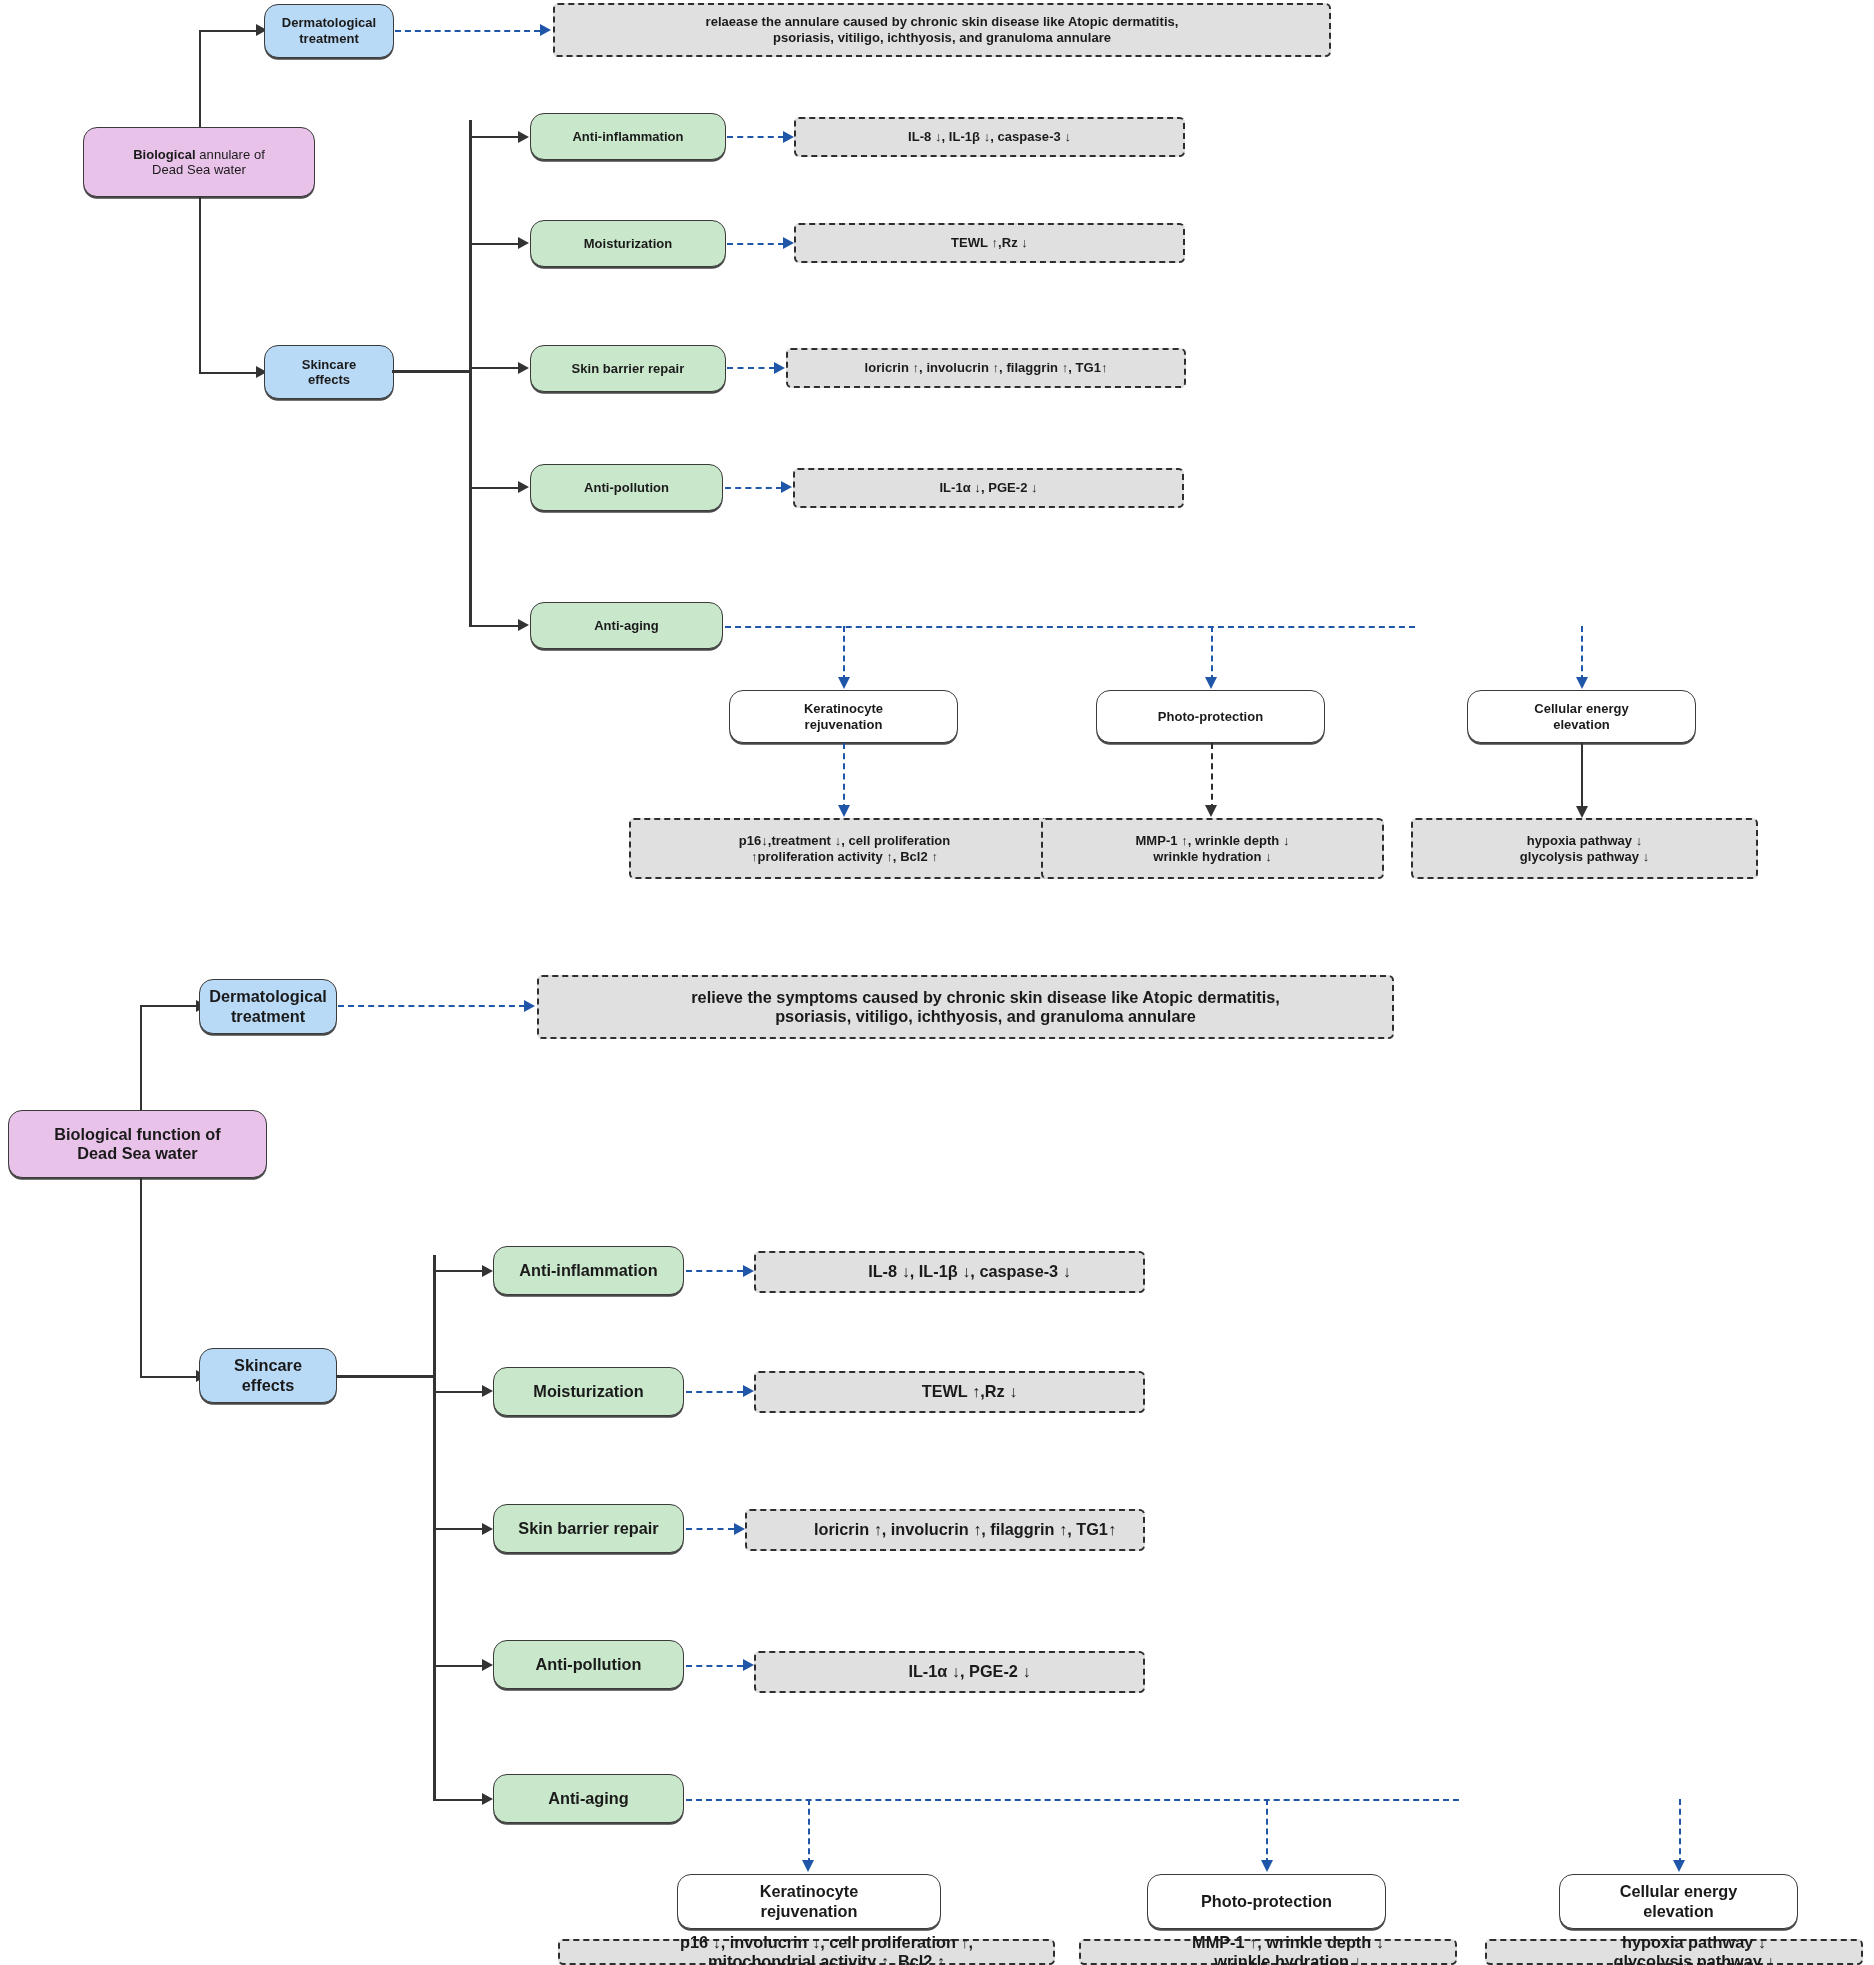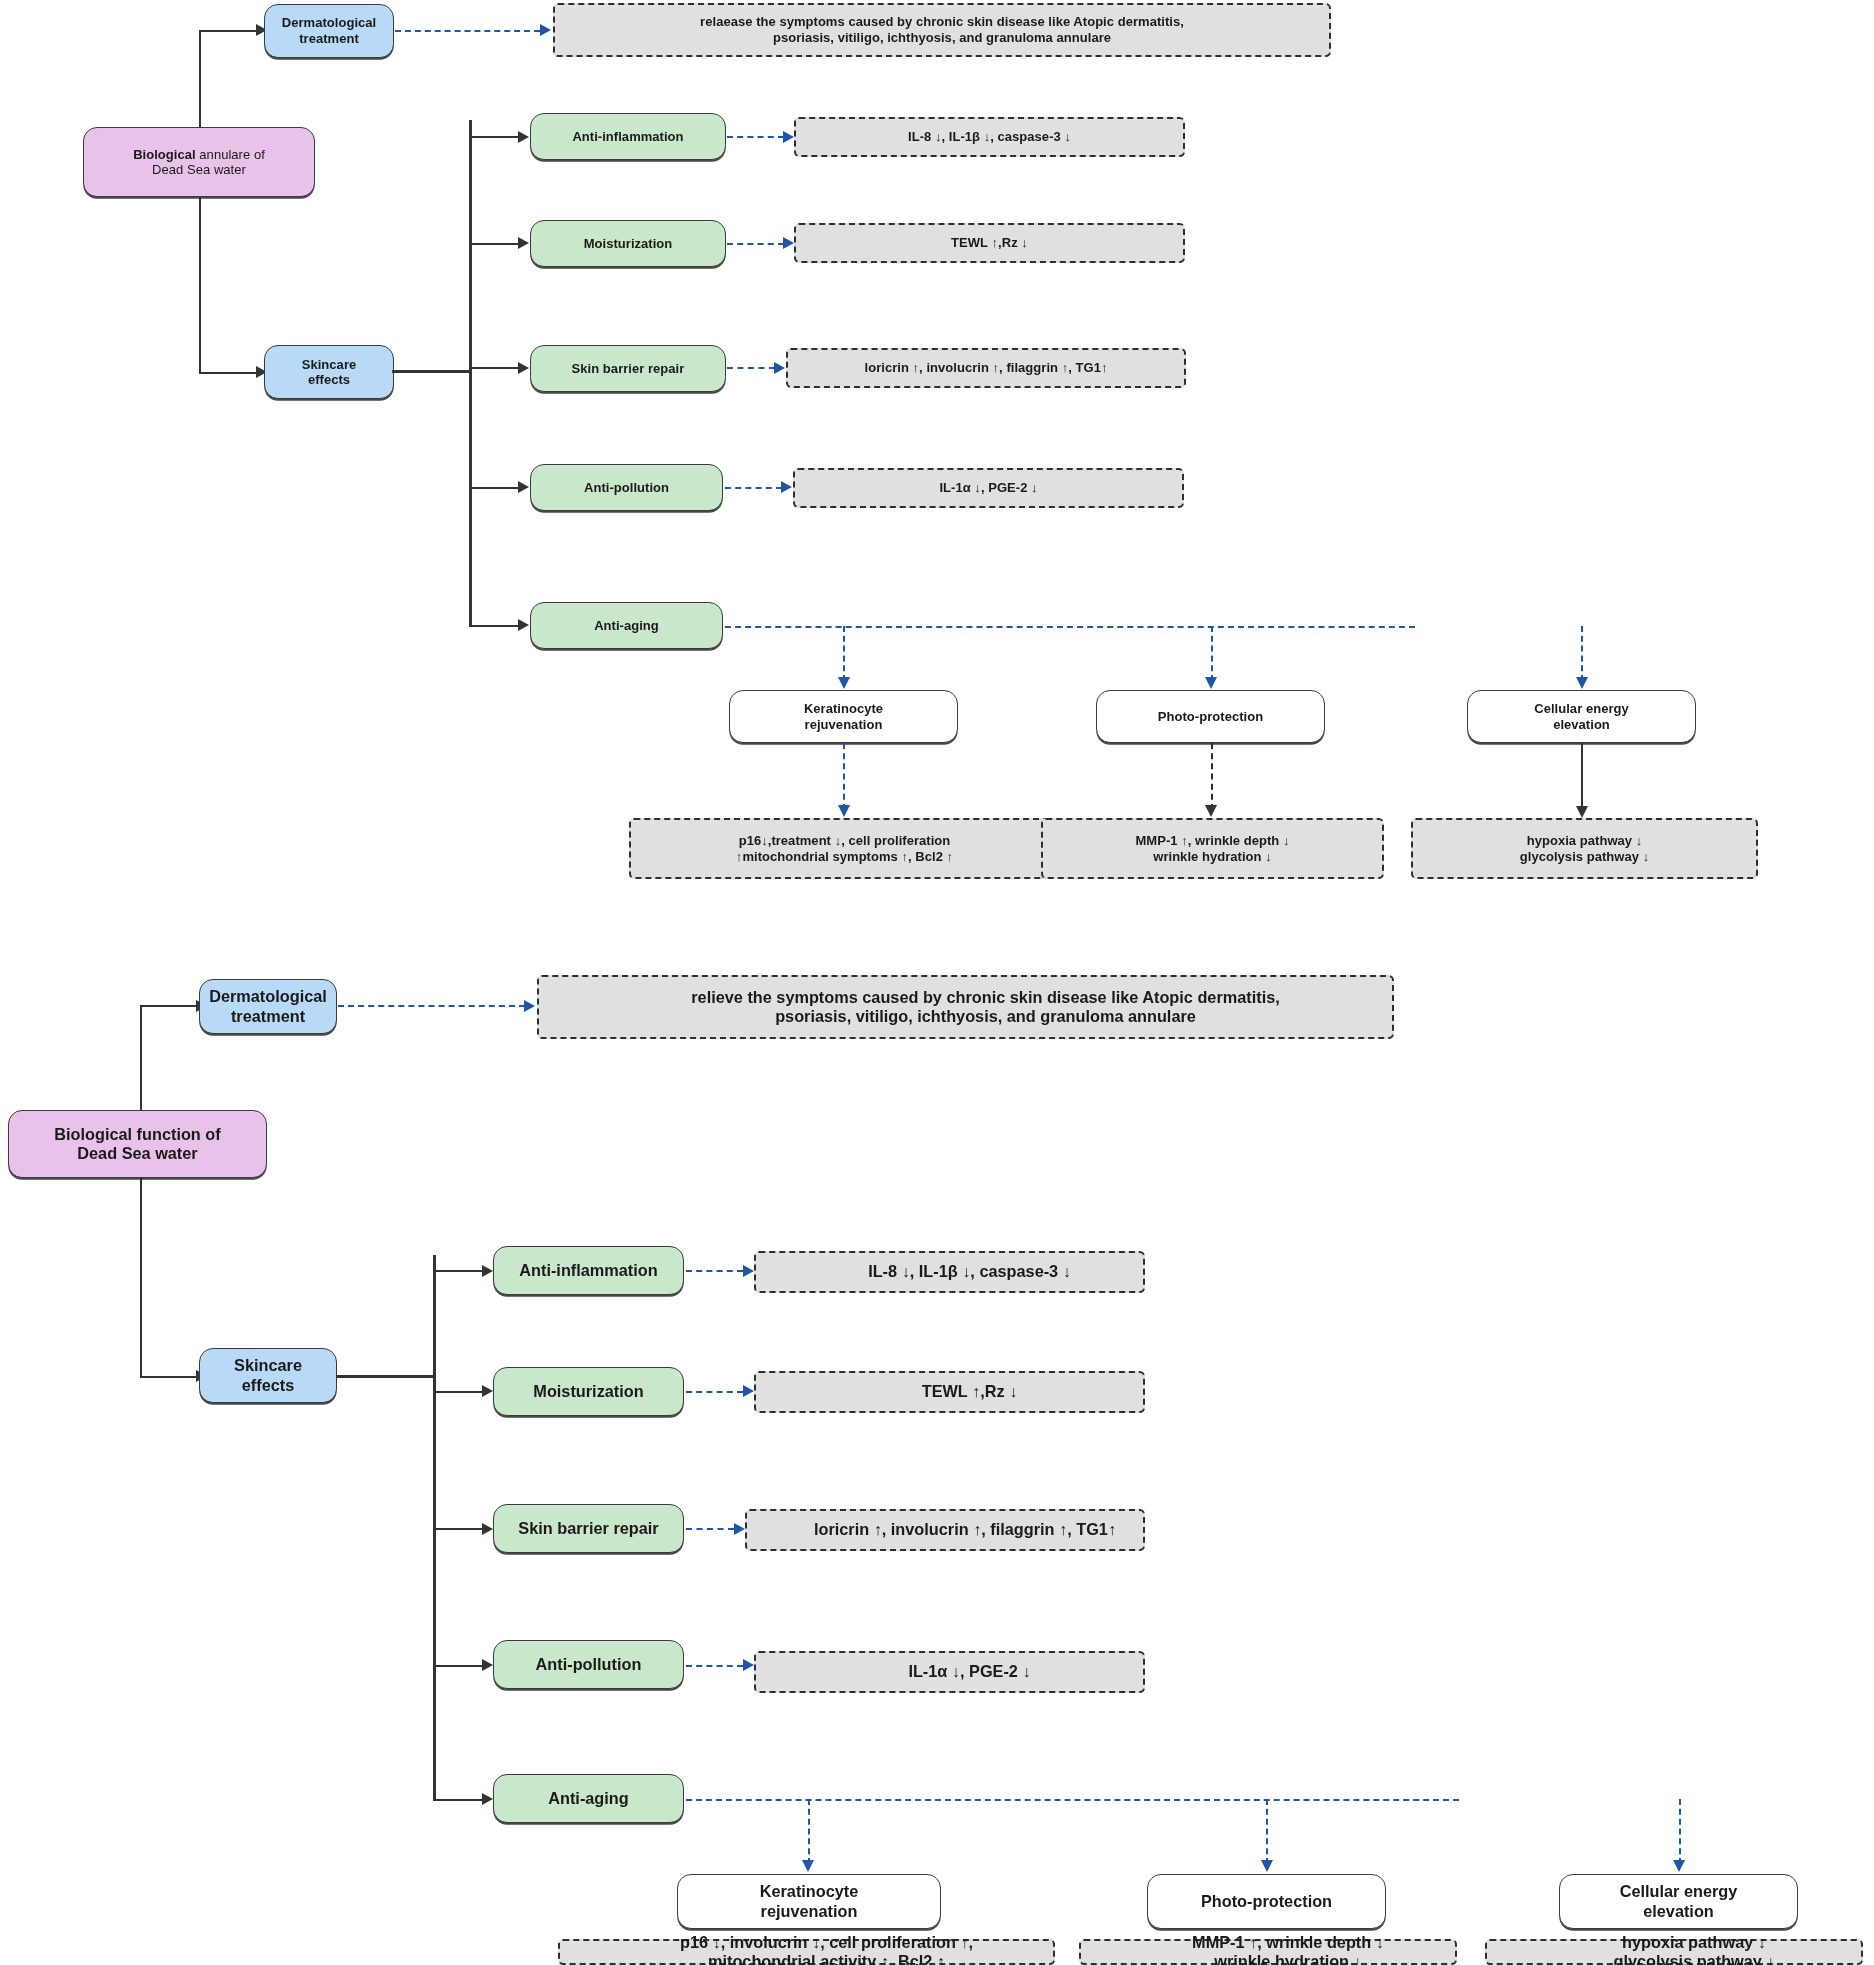--- a/index.html
+++ b/index.html
@@ -71,21 +71,21 @@
       <div>
         <div>Dermatological</div>
         <div>treatment</div>
       </div>
     </div>
     <div class="dh" style="left:395px;top:30px;width:145px;"></div>
     <div class="ar ar-r blue-a" style="left:540px;top:24px;"></div>
 
     <div class="node dashed" style="left:553px;top:2.6px;width:778px;height:54px;">
       <div>
-        <div>relaease the symptoms caused by chronic skin disease like Atopic dermatitis,</div>
+        <div>relaease the annulare caused by chronic skin disease like Atopic dermatitis,</div>
         <div>psoriasis, vitiligo, ichthyosis, and granuloma annulare</div>
       </div>
     </div>
 
     <div class="node solid blue" style="left:264px;top:345px;width:130px;height:54px;">
       <div>
         <div>Skincare</div>
         <div>effects</div>
       </div>
     </div>
@@ -172,21 +172,21 @@
     <div class="dv" style="left:843px;top:743px;height:67px;"></div>
     <div class="ar ar-d blue-a" style="left:838px;top:805px;"></div>
     <div class="dvk" style="left:1211px;top:743px;height:67px;"></div>
     <div class="ar ar-d" style="left:1205px;top:805px;"></div>
     <div class="ln vs" style="left:1581px;top:743px;width:2.2px;height:68px;"></div>
     <div class="ar ar-d" style="left:1576px;top:806px;"></div>
 
     <div class="node dashed" style="left:629px;top:818px;width:431px;height:61px;">
       <div>
         <div>p16↓,treatment ↓, cell proliferation</div>
-        <div>↑mitochondrial symptoms ↑, Bcl2 ↑</div>
+        <div>↑proliferation activity ↑, Bcl2 ↑</div>
       </div>
     </div>
     <div class="node dashed" style="left:1041px;top:818px;width:343px;height:61px;">
       <div>
         <div>MMP-1 ↑, wrinkle depth ↓</div>
         <div>wrinkle hydration ↓</div>
       </div>
     </div>
     <div class="node dashed" style="left:1411px;top:818px;width:347px;height:61px;">
       <div>

